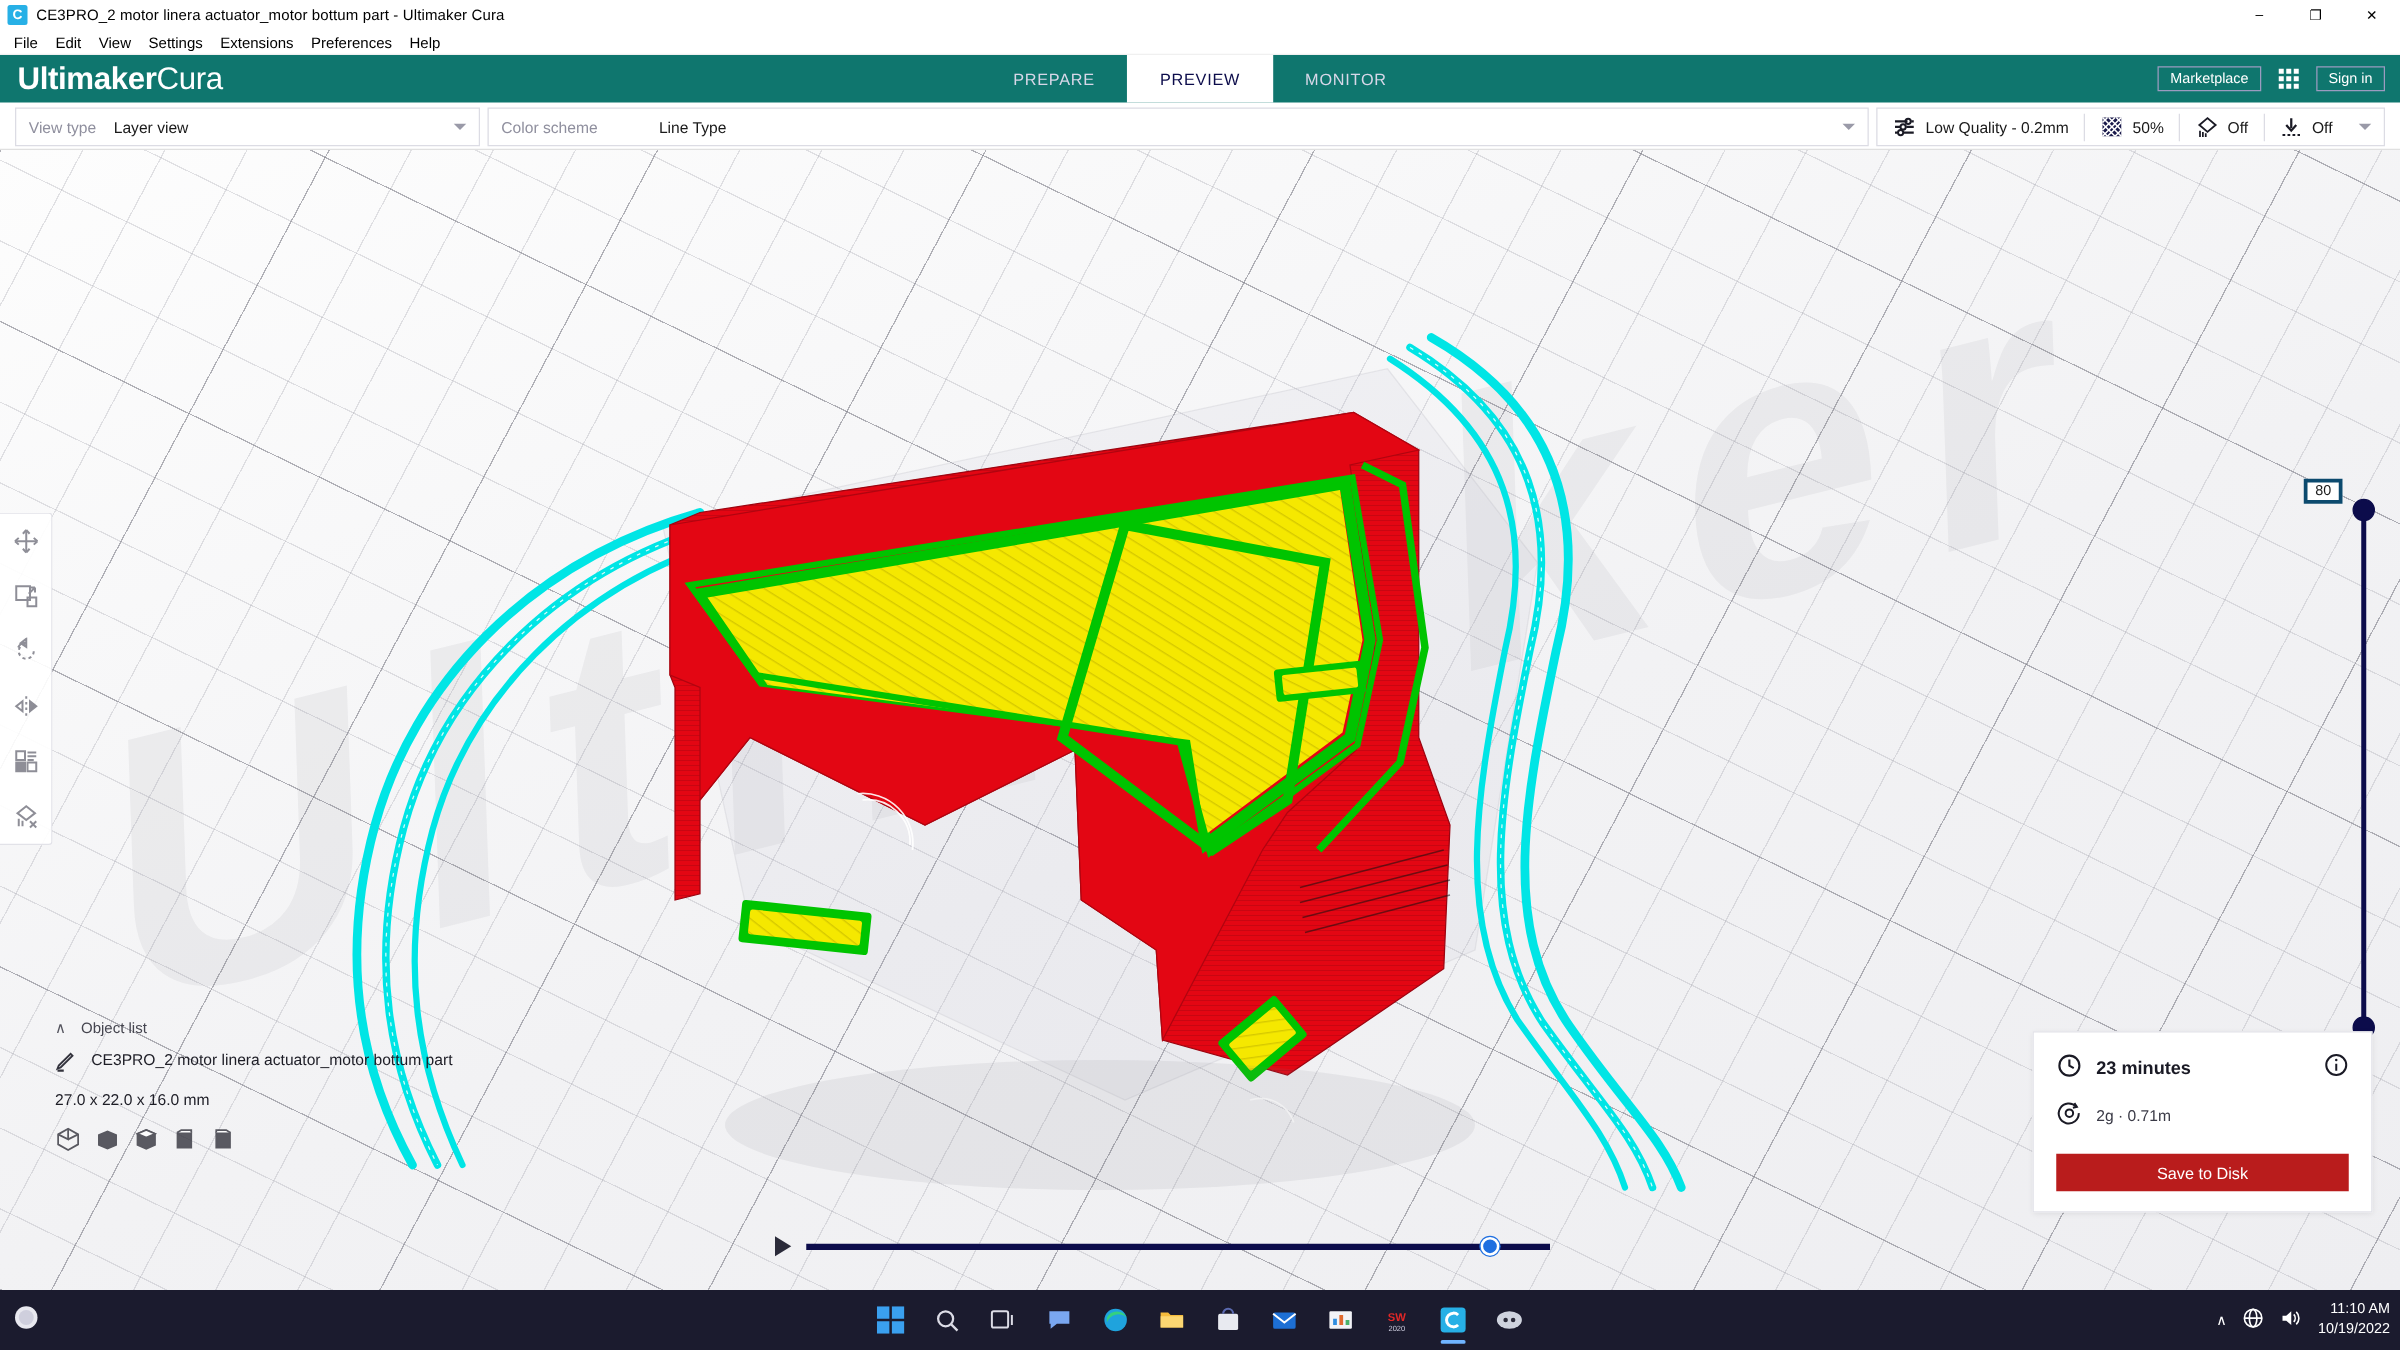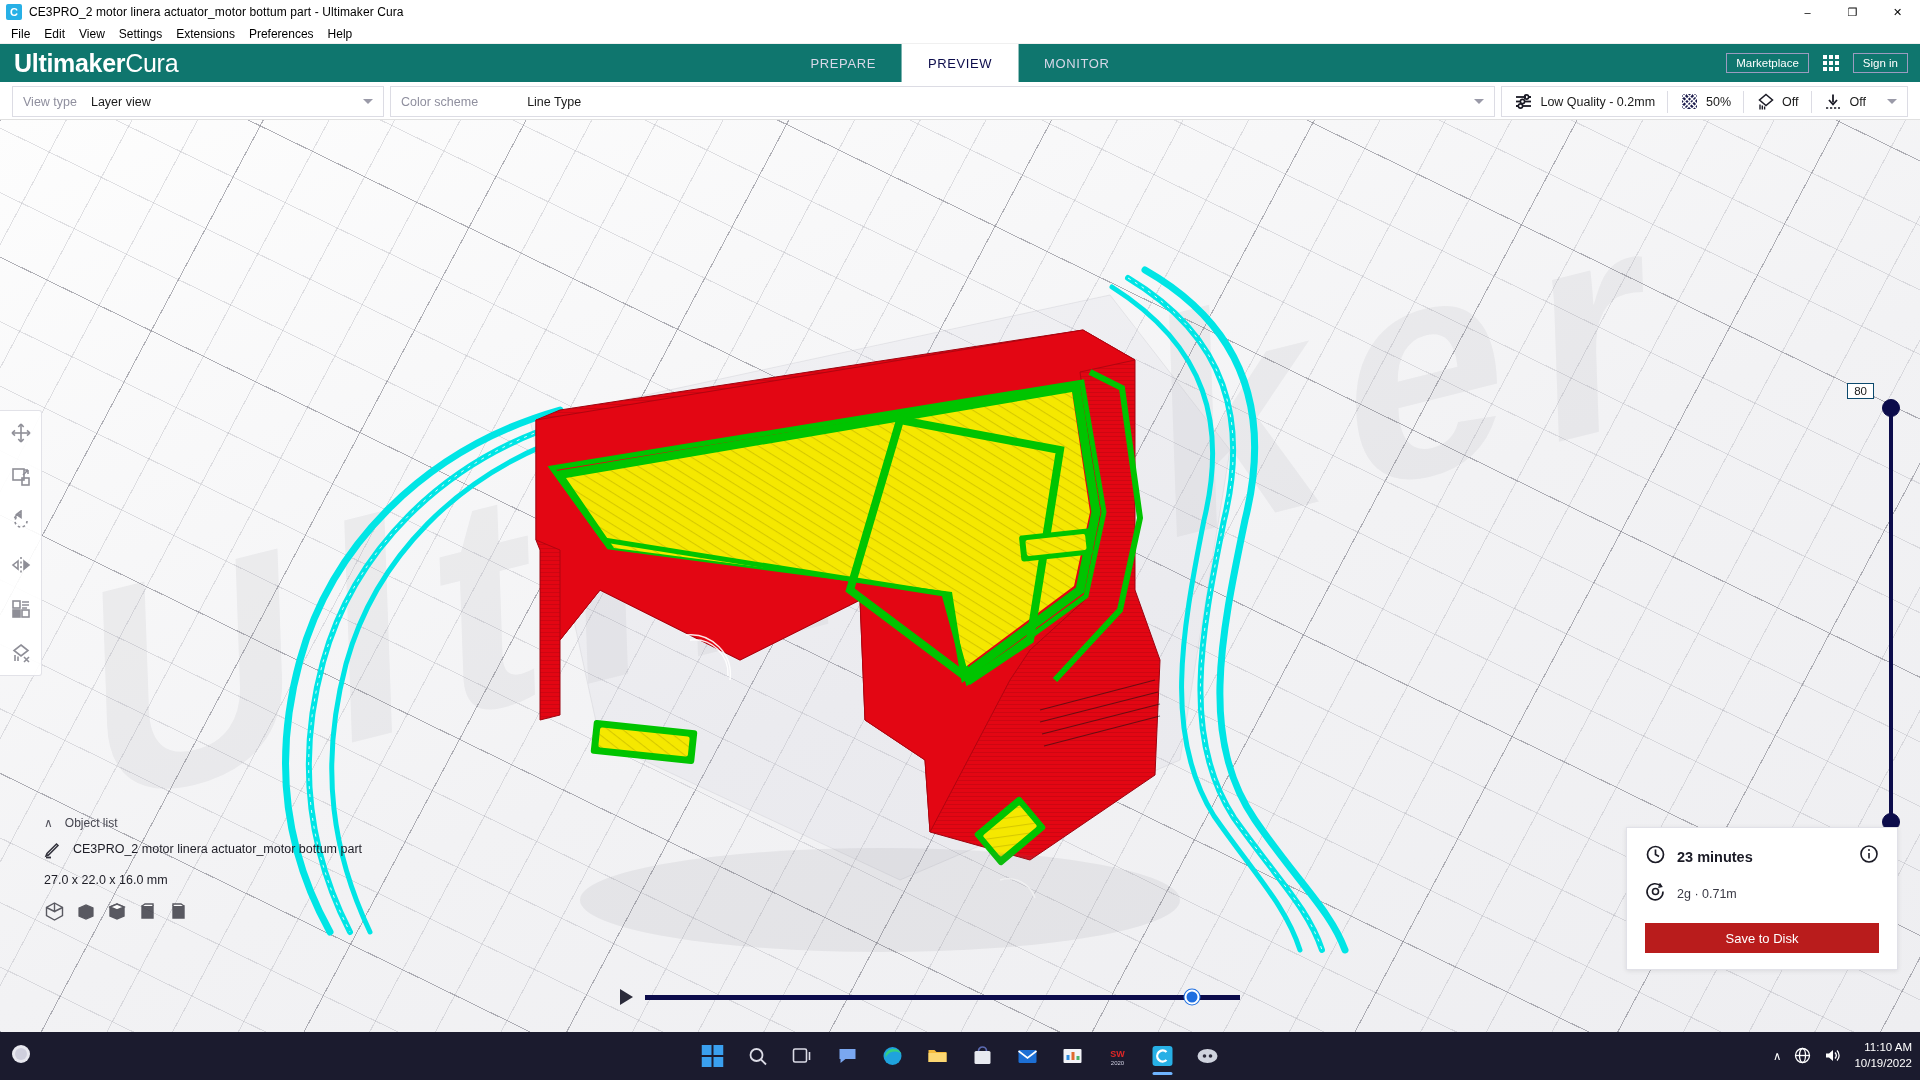--- a/index.html
+++ b/index.html
@@ -141,21 +141,21 @@
     position: absolute; left: 11px; top: 0; width: 4px; height: 100%; background: #0c0c4b;
   }
   .ls-handle {
     position: absolute; left: 4px; width: 18px; height: 18px; border-radius: 50%;
     background: #0c0c4b; border: 1px solid #0c0c4b;
   }
   .ls-handle.top { top: -6px; }
   .ls-handle.bot { bottom: -6px; }
   .ls-value {
     position: absolute; right: 30px; top: -22px;
-    background: #ffffff; border: 1px solid #0c4a6e; font-size: 11.5px;
+    background: #ffffff; border: 3px solid #0c4a6e; font-size: 11.5px;
     padding: 1px 6px; color: #1a1a1a; white-space: nowrap;
   }
 
   
   .objlist {
     position: absolute; left: 44px; bottom: 110px; z-index: 6; font-family: "Liberation Sans", sans-serif;
   }
   .ol-head { display: flex; align-items: center; gap: 12px; }
   .ol-caret { font-size: 12px; color: #55555f; }
   .ol-title { font-size: 12px; color: #45454f; }

